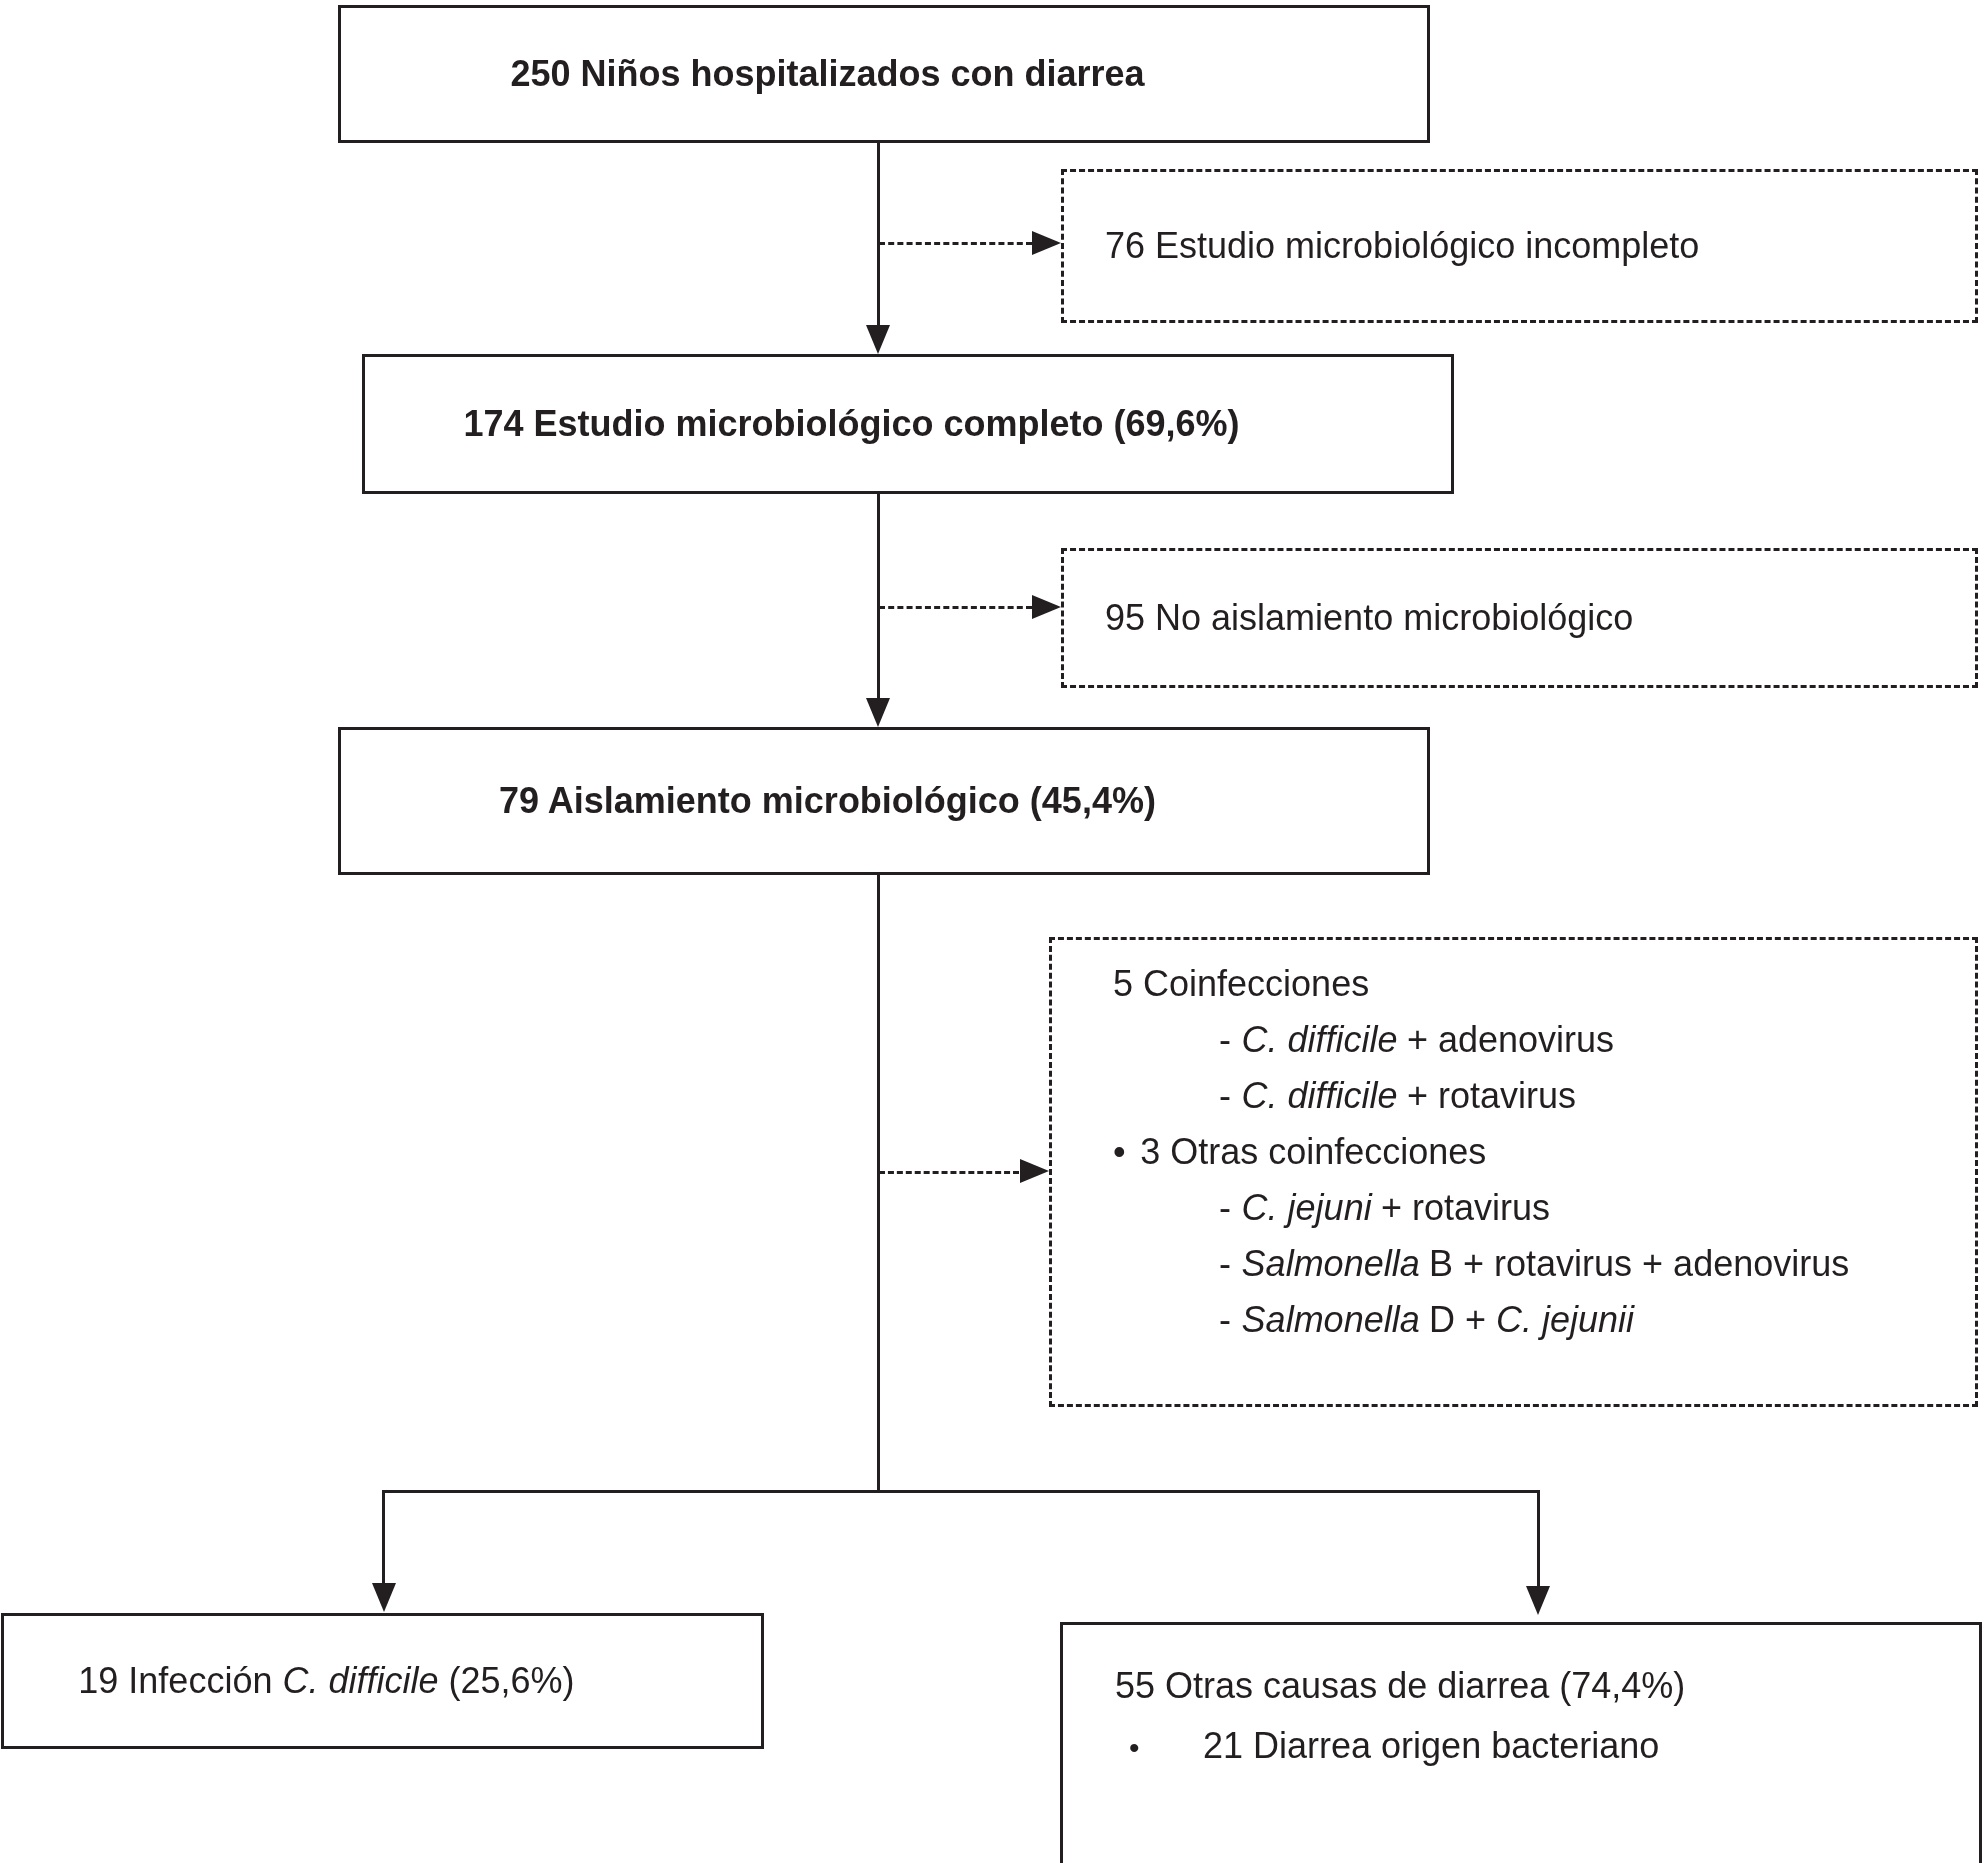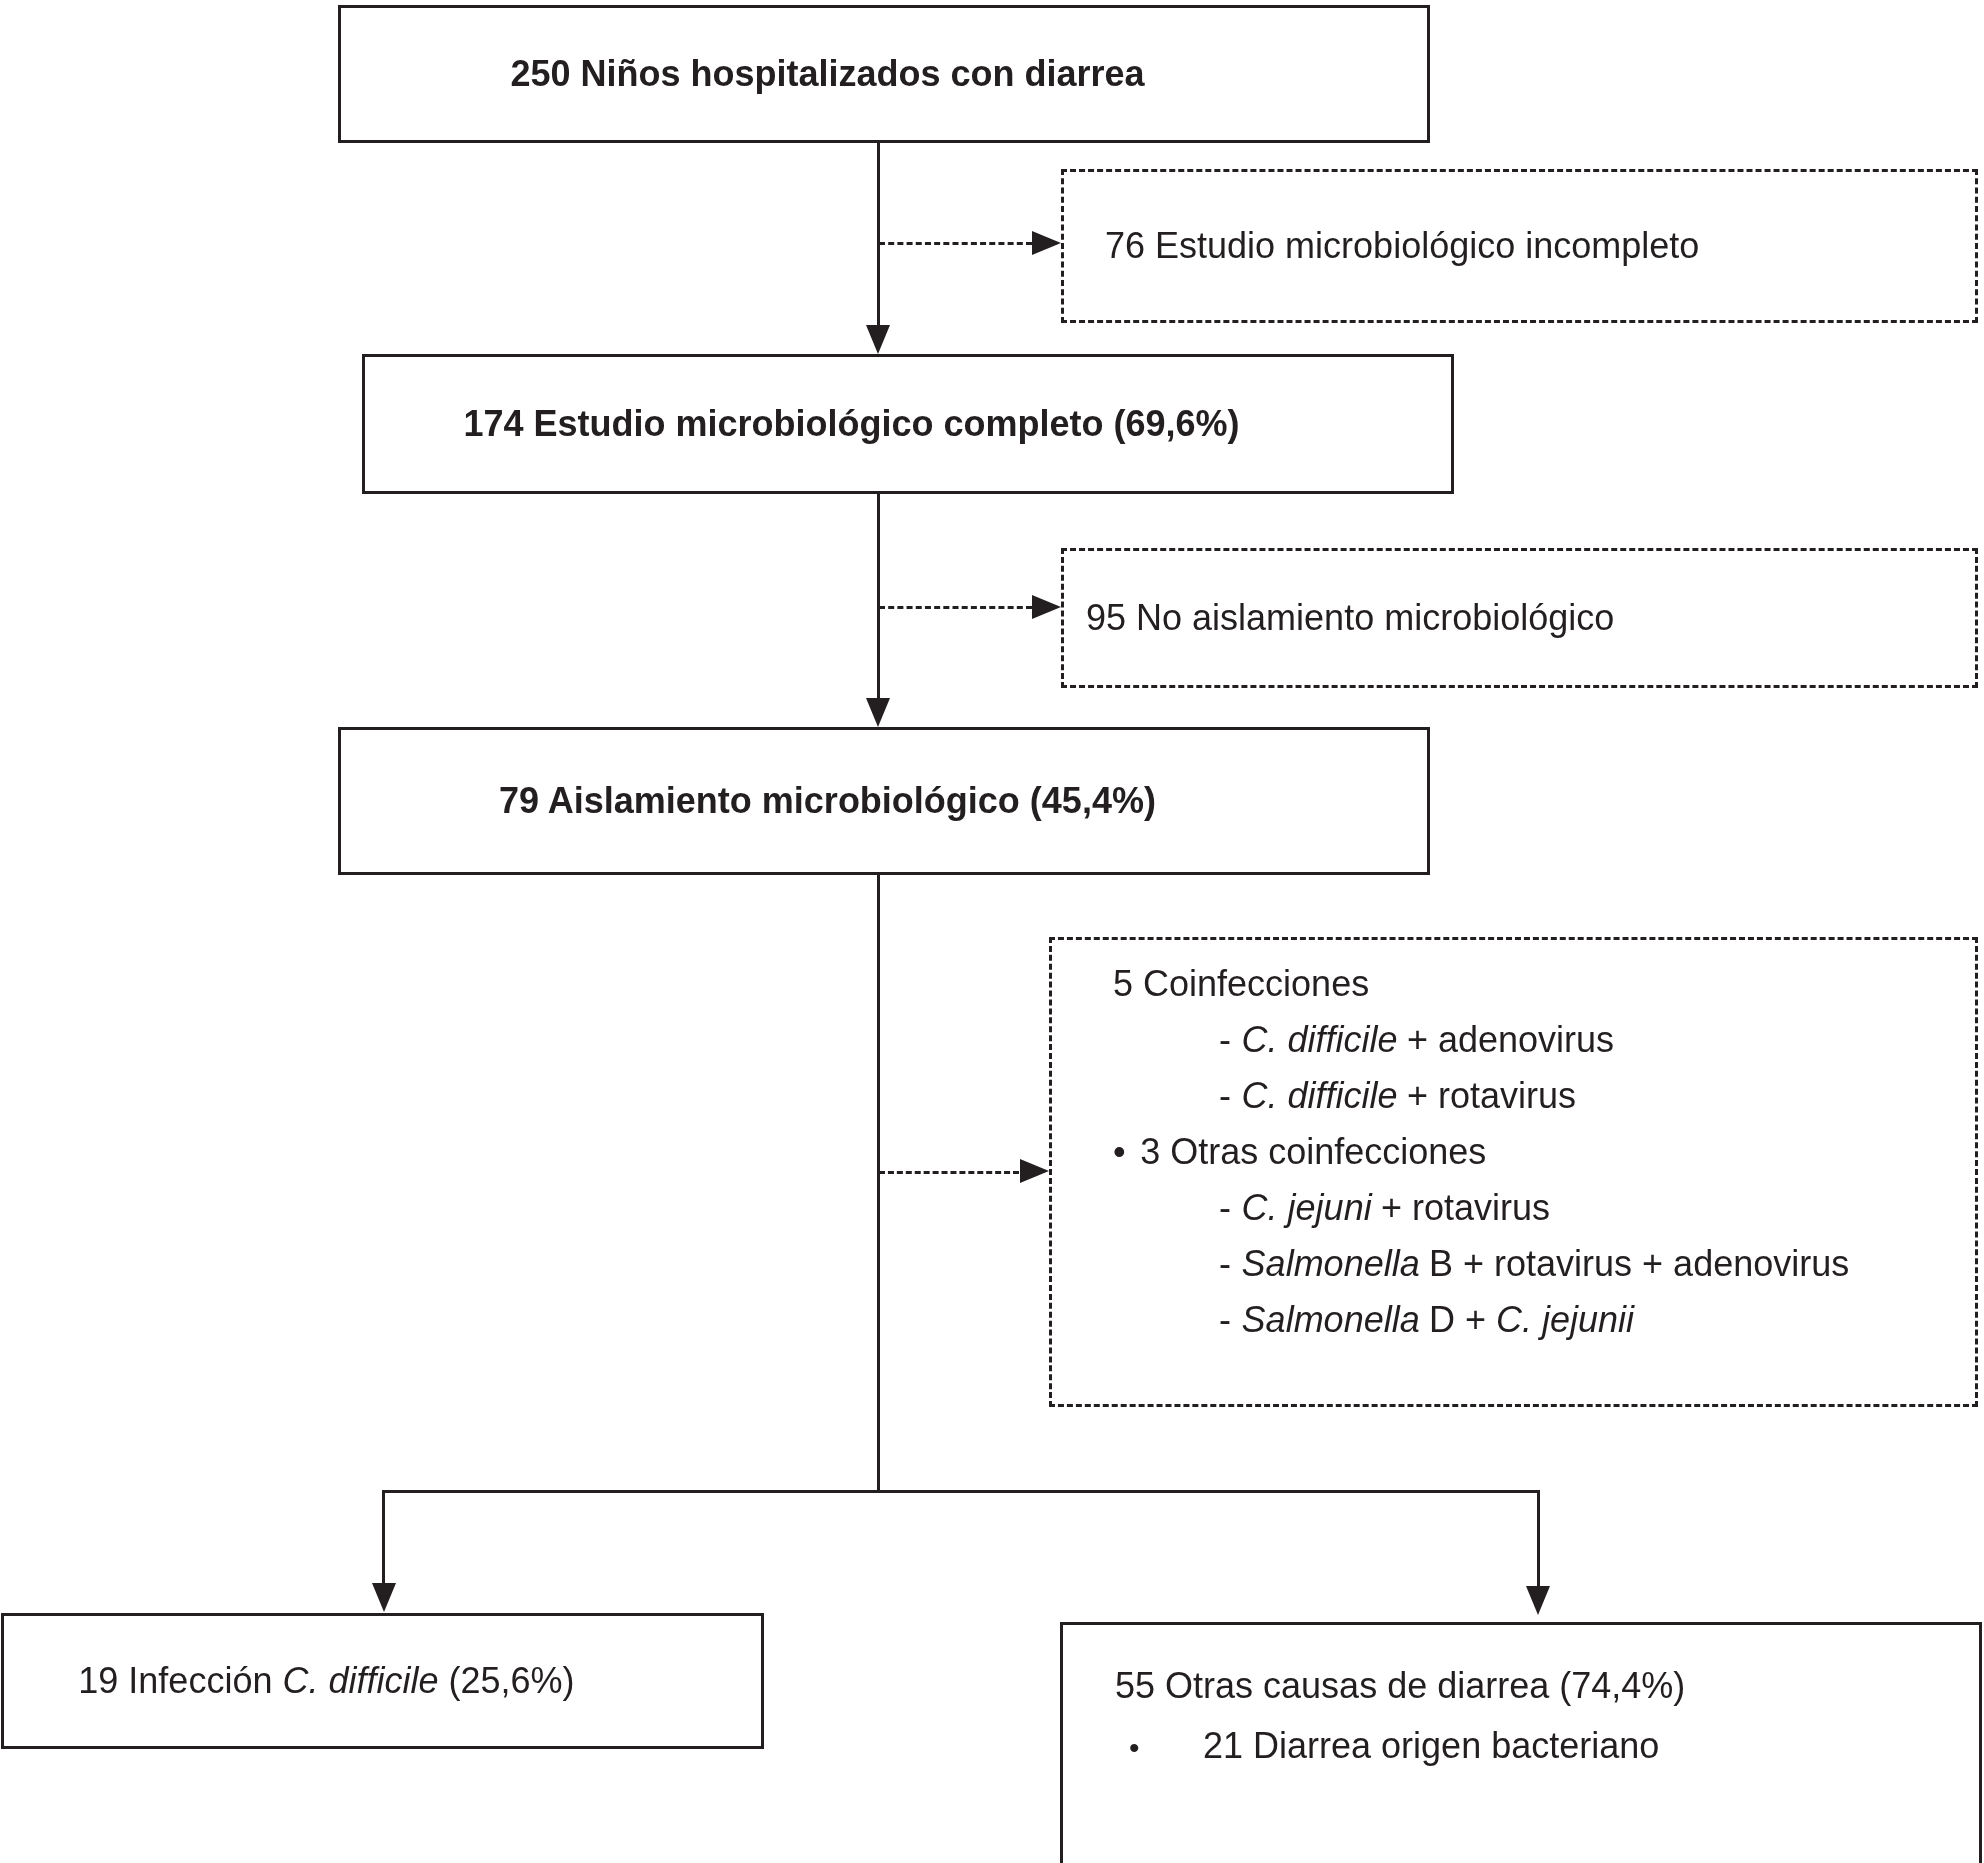--- a/index.html
+++ b/index.html
@@ -30,21 +30,21 @@
     background: #ffffff;
     font-size: 36px;
   }
   .box-dashed.vcenter { display: flex; align-items: center; }
 
   #box-hospitalized   { left: 338px;  top: 5.3px;    width: 1092px; height: 138px; }
   #box-complete-study { left: 338px;  top: 354px;  width: 1092px; height: 140px; margin-left: 24px; }
   #box-isolation      { left: 338px;  top: 727px; width: 1092px; height: 148px; }
 
   #box-incomplete-study { left: 1061px; top: 169px; width: 917px; height: 154px; padding-left: 41px; }
-  #box-no-isolation     { left: 1061px; top: 548px; width: 917px; height: 140px; padding-left: 22px; }
+  #box-no-isolation     { left: 1061px; top: 548px; width: 917px; height: 140px; padding-left: 41px; }
 
   #box-coinfections { left: 1049px; top: 937px; width: 929px; height: 470px; padding-top: 16px; line-height: 56px; }
   #box-coinfections .ln        { white-space: nowrap; }
   #box-coinfections .ln-flush  { padding-left: 61px; }
   #box-coinfections .ln-sub    { padding-left: 167px; }
   #box-coinfections .bullet    { display: inline-block; margin-right: 14.6px; }
   #box-coinfections .dash      { display: inline-block; margin-right: 10.6px; }
   .it { font-style: italic; }
   .gap { margin-right: 9.3px; }
 

